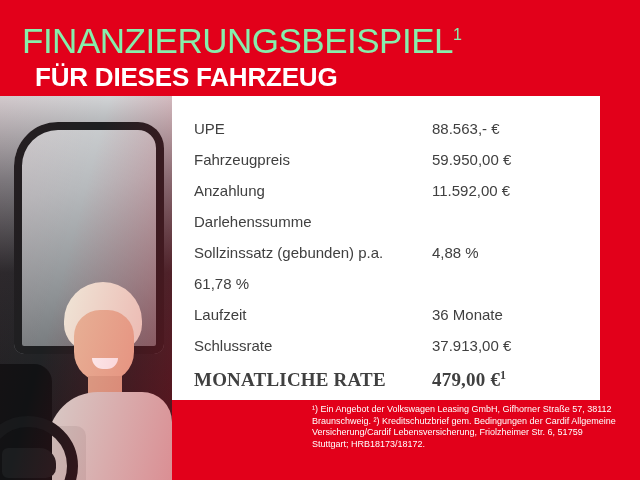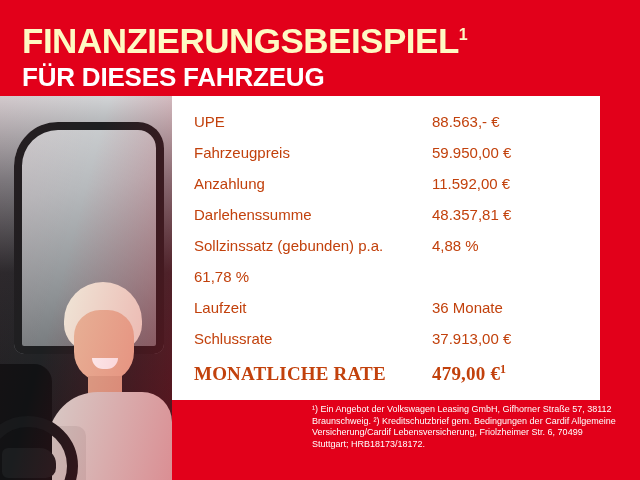--- a/index.html
+++ b/index.html
@@ -22,39 +22,40 @@
   }
   
   #headline {
     position: absolute;
     left: 22px;
     top: 22px;
     width: 600px;
   }
   .headline-line1 {
     font-size: 35px;
-    font-weight: bold;
-    color: #fef9c3;
+    font-weight: normal;
+    color: #86efac;
     letter-spacing: -0.5px;
     line-height: 38px;
     white-space: nowrap;
   }
   .headline-line1 sup {
     font-size: 16px;
     vertical-align: super;
     line-height: 0;
   }
   .headline-line2 {
     font-size: 26px;
     font-weight: bold;
     color: #ffffff;
     letter-spacing: -0.2px;
     line-height: 30px;
     margin-top: 2px;
     white-space: nowrap;
+    margin-left: 13px;
   }
   
   #photo {
     position: absolute;
     left: 0px;
     top: 96px;
     width: 172px;
     height: 384px;
     overflow: hidden;
     background: #2b2e31;
@@ -176,24 +177,24 @@
     background: #ffffff;
   }
   .rows {
     position: absolute;
     left: 22px;
     top: 10px;
     width: 392px;
   }
   .row {
     display: flex;
-    align-items: center;
+    align-items: flex-end;
     height: 31px;
     font-size: 15px;
-    color: #c2410c;
+    color: #404040;
   }
   .row .lbl {
     width: 238px;
     flex: 0 0 238px;
     white-space: nowrap;
   }
   .row .val {
     flex: 1 1 auto;
     white-space: nowrap;
   }
@@ -268,21 +269,20 @@
       </div>
 
       <div class="row">
         <div class="lbl">Anzahlung</div>
         <div class="val">11.592,00 €</div>
       </div>
 
 
       <div class="row">
         <div class="lbl">Darlehenssumme</div>
-        <div class="val">48.357,81 €</div>
       </div>
 
       <div class="row">
         <div class="lbl">Sollzinssatz (gebunden) p.a.</div>
         <div class="val">4,88 %</div>
       </div>
 
       <div class="row">
         <div class="val">61,78 %</div>
       </div>
@@ -298,15 +298,15 @@
       </div>
 
       <div class="row total">
         <div class="lbl">MONATLICHE RATE</div>
         <div class="val"><span>479,00 €</span><sup>1</sup></div>
       </div>
 
     </div>
   </div>
 
-  <div id="footnote">¹) Ein Angebot der Volkswagen Leasing GmbH, Gifhorner Straße 57, 38112 Braunschweig. ²) Kreditschutzbrief gem. Bedingungen der Cardif Allgemeine Versicherung/Cardif Lebensversicherung, Friolzheimer Str. 6, 70499 Stuttgart; HRB18173/18172.</div>
+  <div id="footnote">¹) Ein Angebot der Volkswagen Leasing GmbH, Gifhorner Straße 57, 38112 Braunschweig. ²) Kreditschutzbrief gem. Bedingungen der Cardif Allgemeine Versicherung/Cardif Lebensversicherung, Friolzheimer Str. 6, 51759 Stuttgart; HRB18173/18172.</div>
 
 </div>
 
 </body></html>

